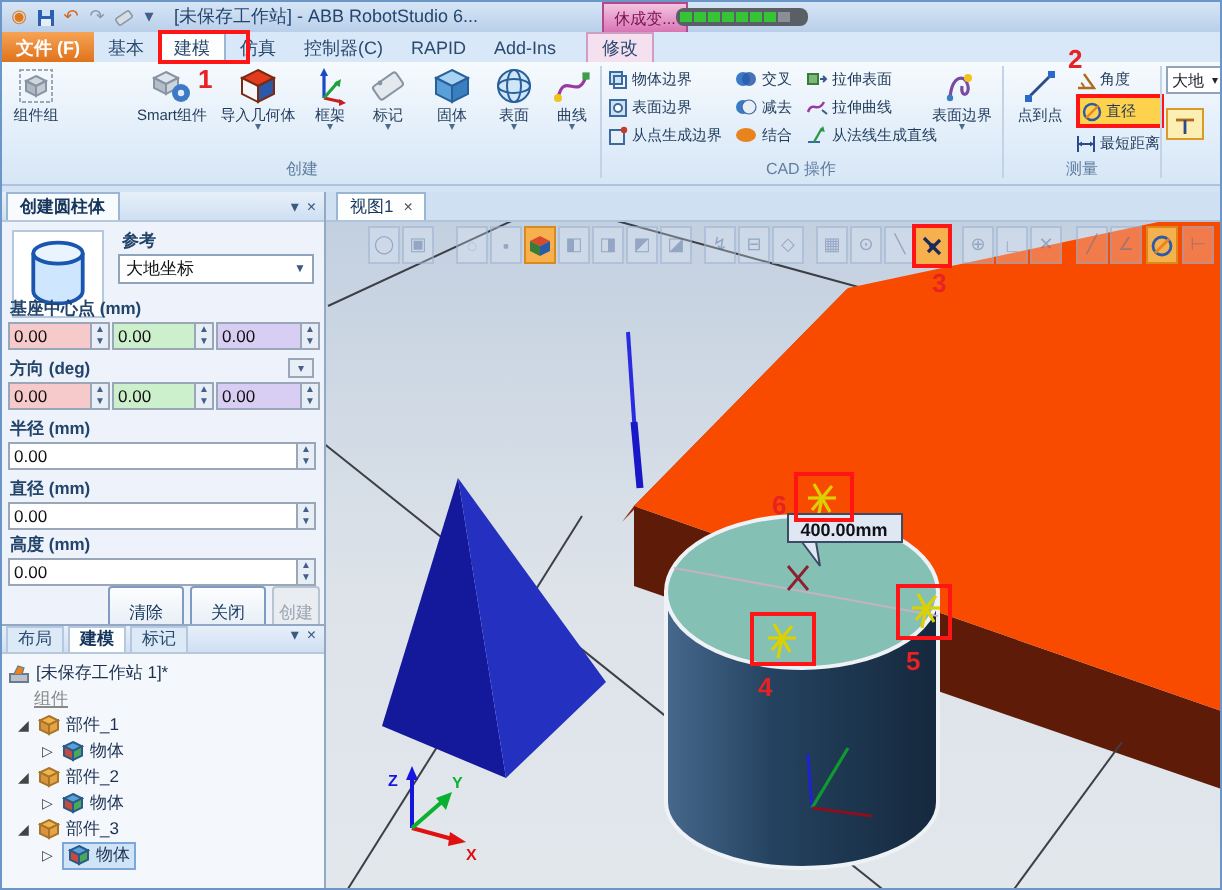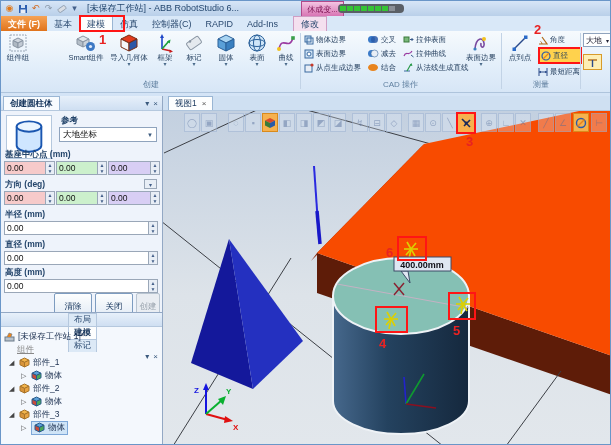--- a/index.html
+++ b/index.html
@@ -71,21 +71,21 @@
     display:flex;align-items:center;padding:0 3px;}
   .dropdown .arr{margin-left:auto;font-size:6px;color:#3b5a7e;}
   .pbtn{position:absolute;top:197px;height:27px;border:1px solid #7d9cc0;border-radius:2px;
     background:linear-gradient(#fdfefe,#dfe9f4);font-size:8.5px;color:#17365c;
     display:flex;align-items:center;justify-content:center;}
   .pbtn.disabled{border-color:#b8c4d0;background:#e9edf2;color:#9aa4ae;}
 
   
   .browser{left:0;top:311px;width:161px;height:134px;background:#f4f8fd;border-top:1px solid #93a8c4;}
   .btabs{position:absolute;left:0;top:0;width:161px;height:14px;background:linear-gradient(#e7f0fa,#cfdff2);
-    border-bottom:1px solid #b5c8de;display:flex;align-items:center;font-size:8.5px;color:#2b4a70;flex-direction:column;}
+    border-bottom:1px solid #b5c8de;display:flex;align-items:flex-start;font-size:8.5px;color:#2b4a70;}
   .btab{height:13px;padding:0 5px;display:flex;align-items:center;border:1px solid #b5c8de;border-bottom:none;margin-left:2px;background:#dce9f6;}
   .btab.active{background:#fdfefe;font-weight:bold;color:#17365c;}
   .btabs .pbtns{margin-left:auto;display:flex;gap:4px;padding-right:4px;font-size:8px;color:#3b5a7e;}
   .trow{position:absolute;height:13px;display:flex;align-items:center;gap:3px;font-size:8.5px;color:#1c3050;white-space:nowrap;}
   .texp{font-size:7px;color:#444;width:7px;}
   .tsel{border:1px solid #7da7d8;background:#cfe4f7;padding:0 2px;display:flex;align-items:center;gap:3px;}
   .tgray{color:#888;text-decoration:underline;}
 
   
   .vpwrap{left:162px;top:95px;width:449px;height:350px;}

